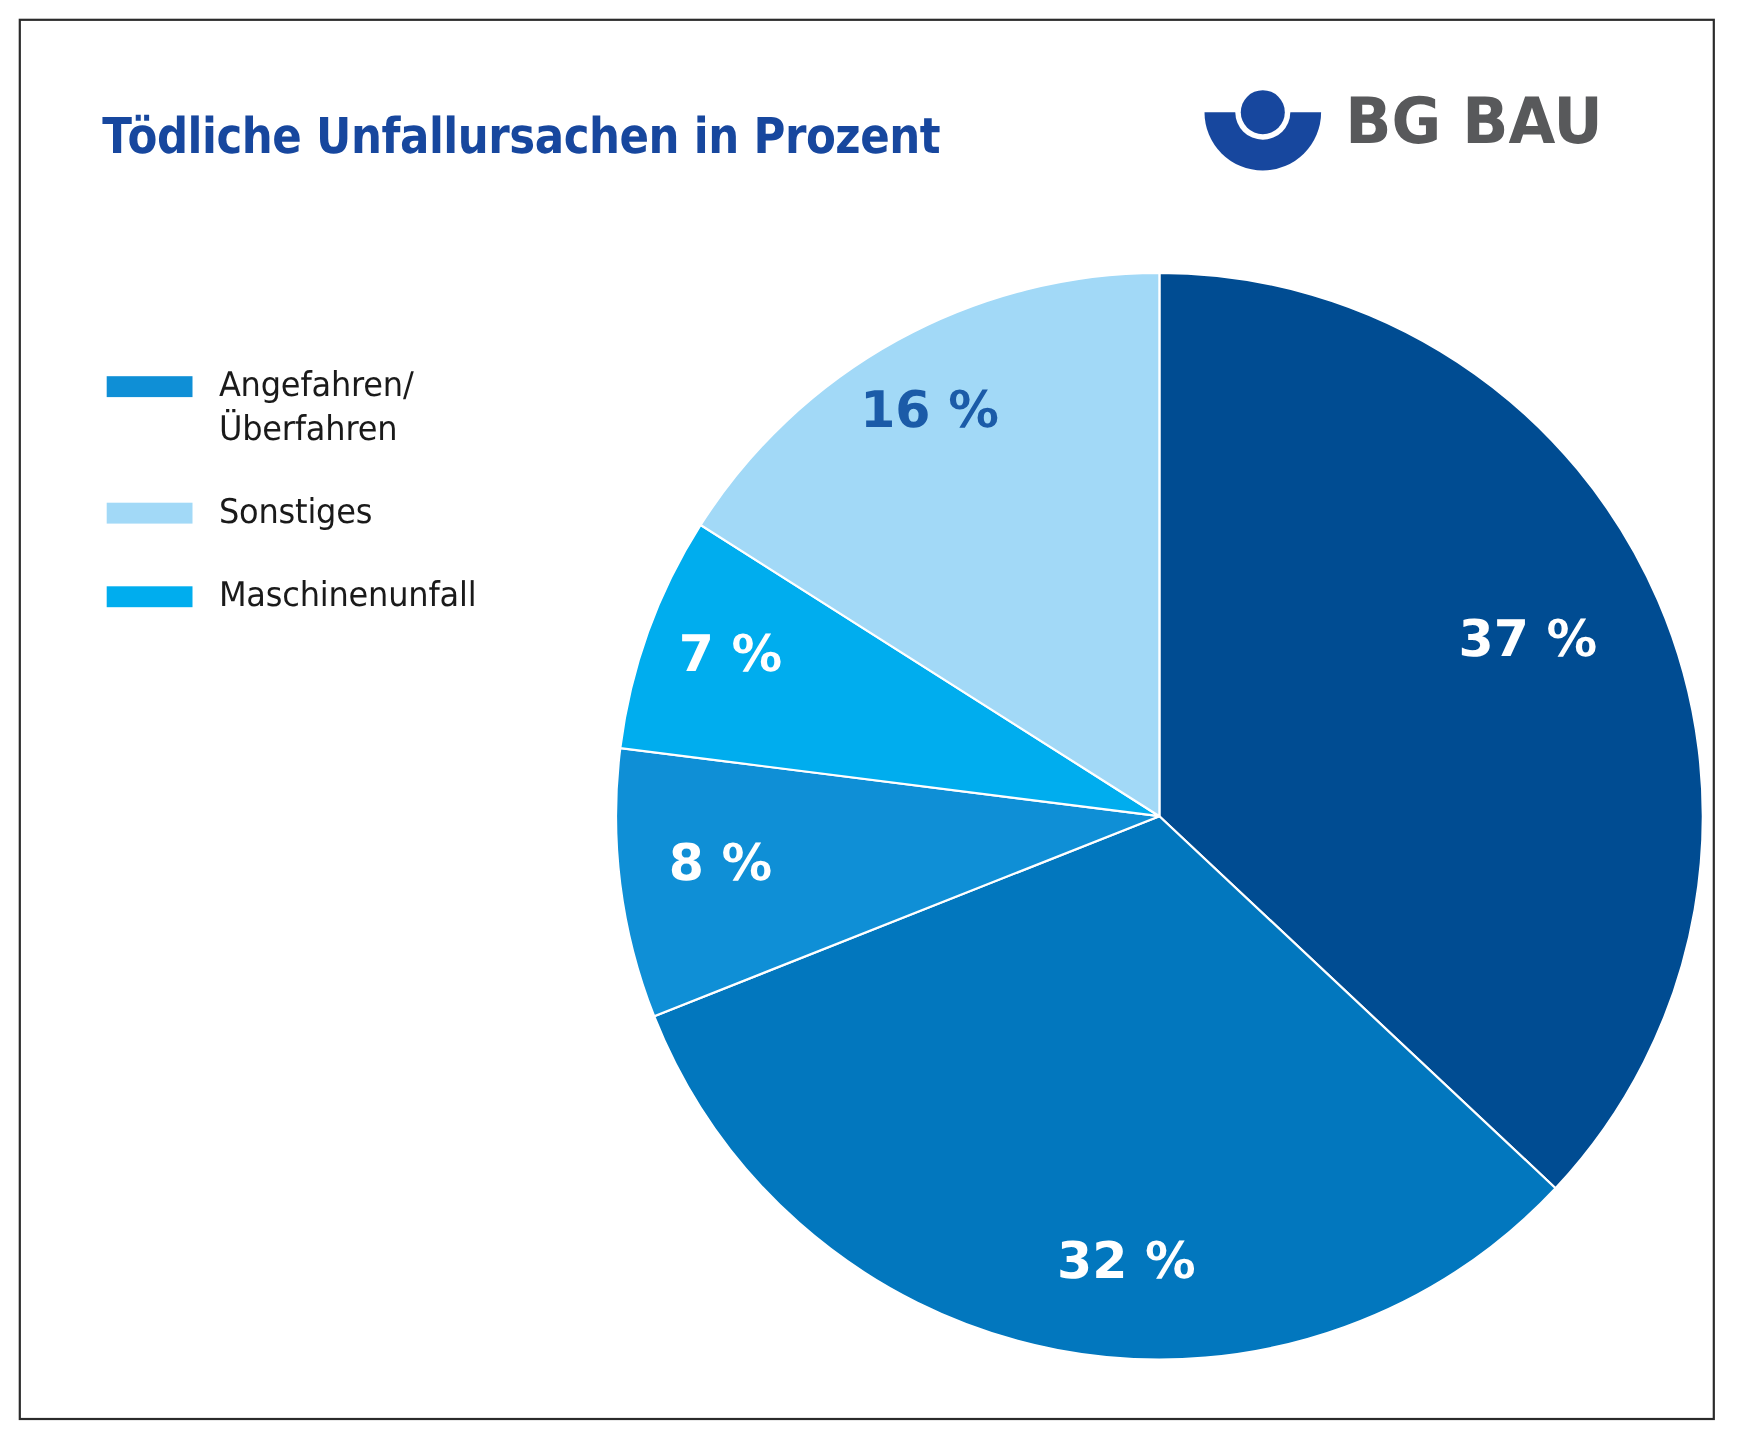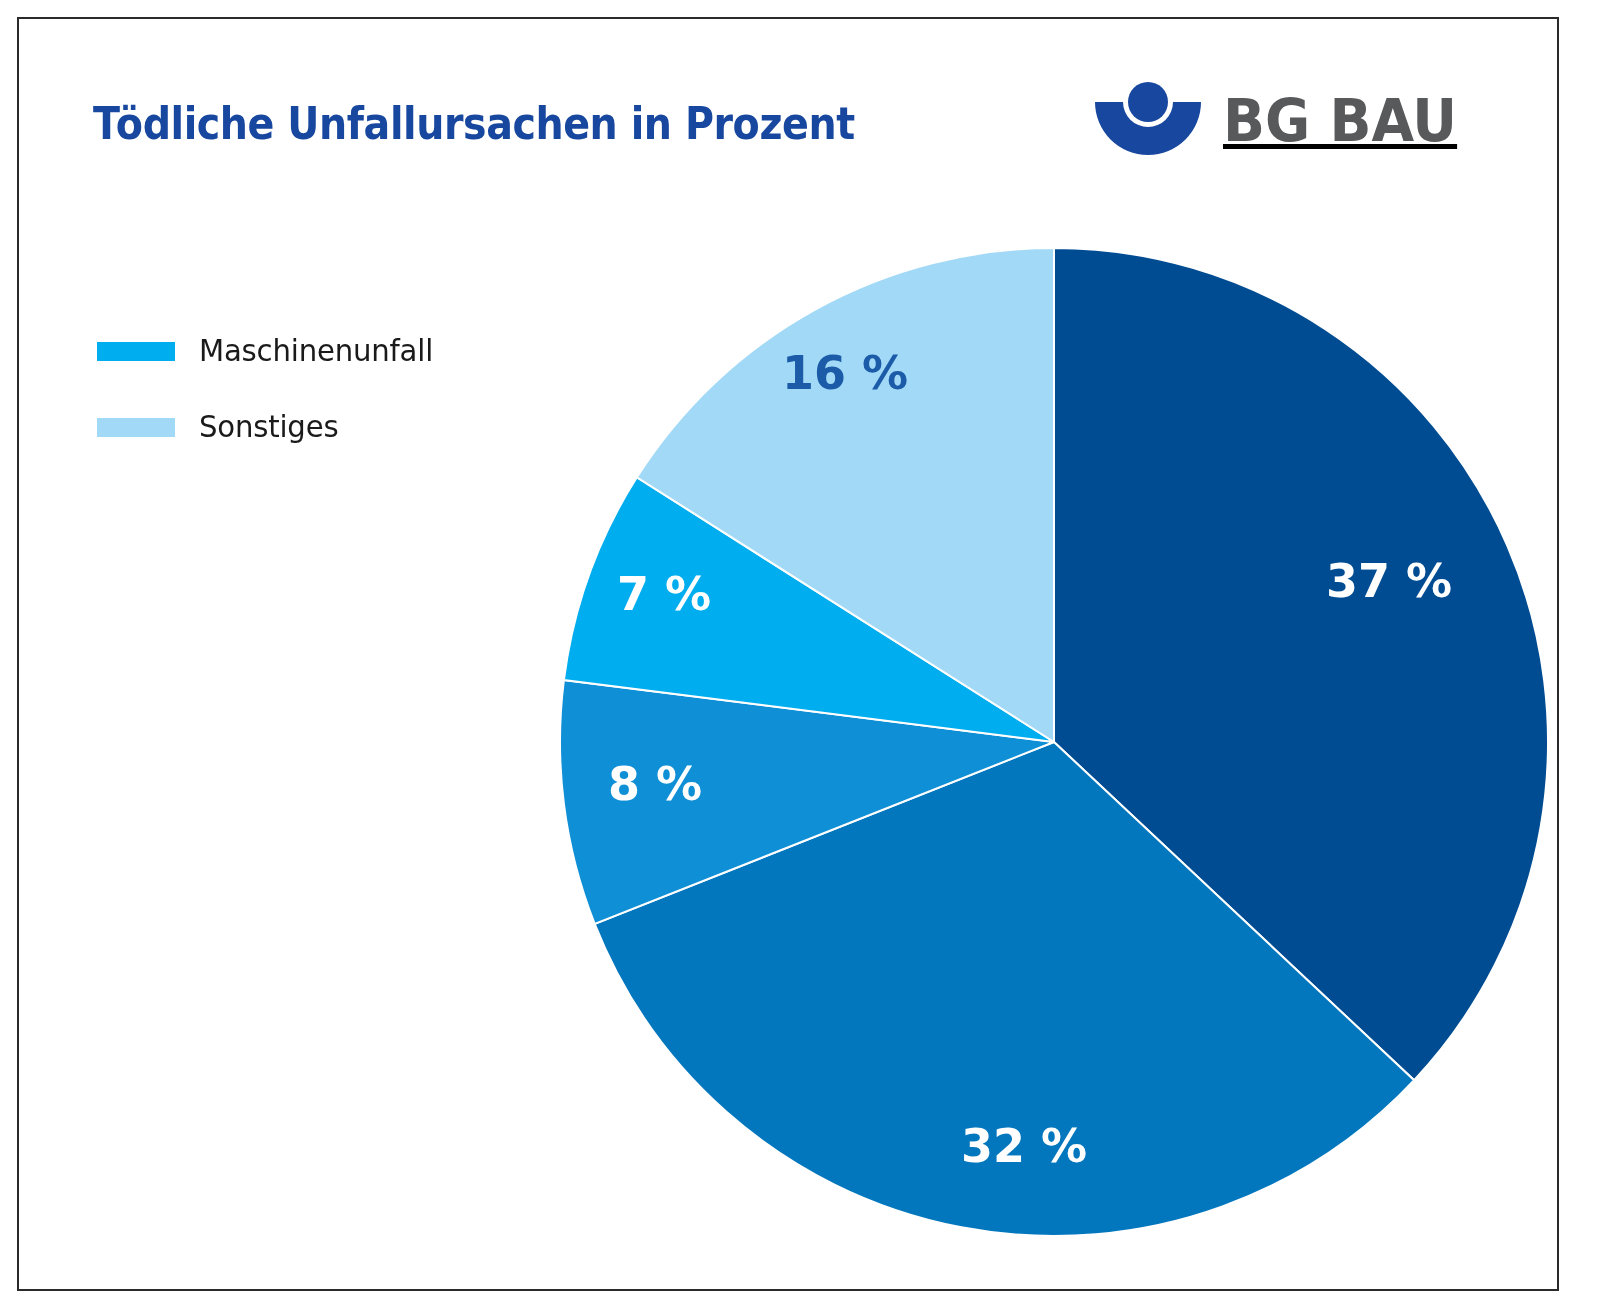--- a/index.html
+++ b/index.html
@@ -47,23 +47,21 @@
     white-space: nowrap;
     transform: scaleX(0.88);
     transform-origin: left top;
   }
 
   .logo {
     position: absolute;
     right: 88px;
     top: 62px;
     display: flex;
-    align-items: center;
     gap: 16px;
-    text-decoration: underline;
   }
   .logo-mark {
     position: relative;
     width: 118px;
     height: 80px;
   }
   .logo-mark svg { display: block; }
   .logo-text {
     font-family: "DejaVu Sans", "Liberation Sans", sans-serif;
     font-size: 58px;
@@ -138,26 +136,31 @@
           <path d="M6 21 H112 A53 53 0 0 1 6 21 Z" fill="#17479E"></path>
           <circle cx="59" cy="21" r="25" fill="#ffffff"></circle>
           <circle cx="59" cy="21" r="20" fill="#17479E"></circle>
         </svg>
       </div>
       <div class="logo-text">BG BAU</div>
     </div>
 
     <div class="legend">
       <div class="legend-item">
-        <div class="legend-swatch" style="background:#00ADEE"></div>
-        <div class="legend-label">Maschinenunfall</div>
+        <div class="legend-swatch" style="background:#0F8FD6"></div>
+        <div class="legend-label">Angefahren/
+Überfahren</div>
       </div>
       <div class="legend-item">
         <div class="legend-swatch" style="background:#A2D9F7"></div>
         <div class="legend-label">Sonstiges</div>
+      </div>
+      <div class="legend-item">
+        <div class="legend-swatch" style="background:#00ADEE"></div>
+        <div class="legend-label">Maschinenunfall</div>
       </div>
     </div>
 
     <div class="pie-wrap">
       <svg id="pie-svg" width="990" height="990" viewBox="0 0 990 990" xmlns="http://www.w3.org/2000/svg">
         <g id="pie-slices">
             <path d="M 495 495 L 495.00000000000006 1 A 494 494 0 0 1 855.1105019461774 833.166270328772 Z" fill="#004C92" stroke="#ffffff" stroke-width="2"></path>
             <path d="M 495 495 L 855.1105019461774 833.166270328772 A 494 494 0 0 1 35.69041597120395 676.8535290262312 Z" fill="#0277BE" stroke="#ffffff" stroke-width="2"></path>
             <path d="M 495 495 L 35.69041597120395 676.8535290262312 A 494 494 0 0 1 4.895337550647923 433.0853826192339 Z" fill="#0F8FD6" stroke="#ffffff" stroke-width="2"></path>
             <path d="M 495 495 L 4.895337550647923 433.0853826192339 A 494 494 0 0 1 77.90200480200451 230.30156328037577 Z" fill="#00ADEE" stroke="#ffffff" stroke-width="2"></path>

